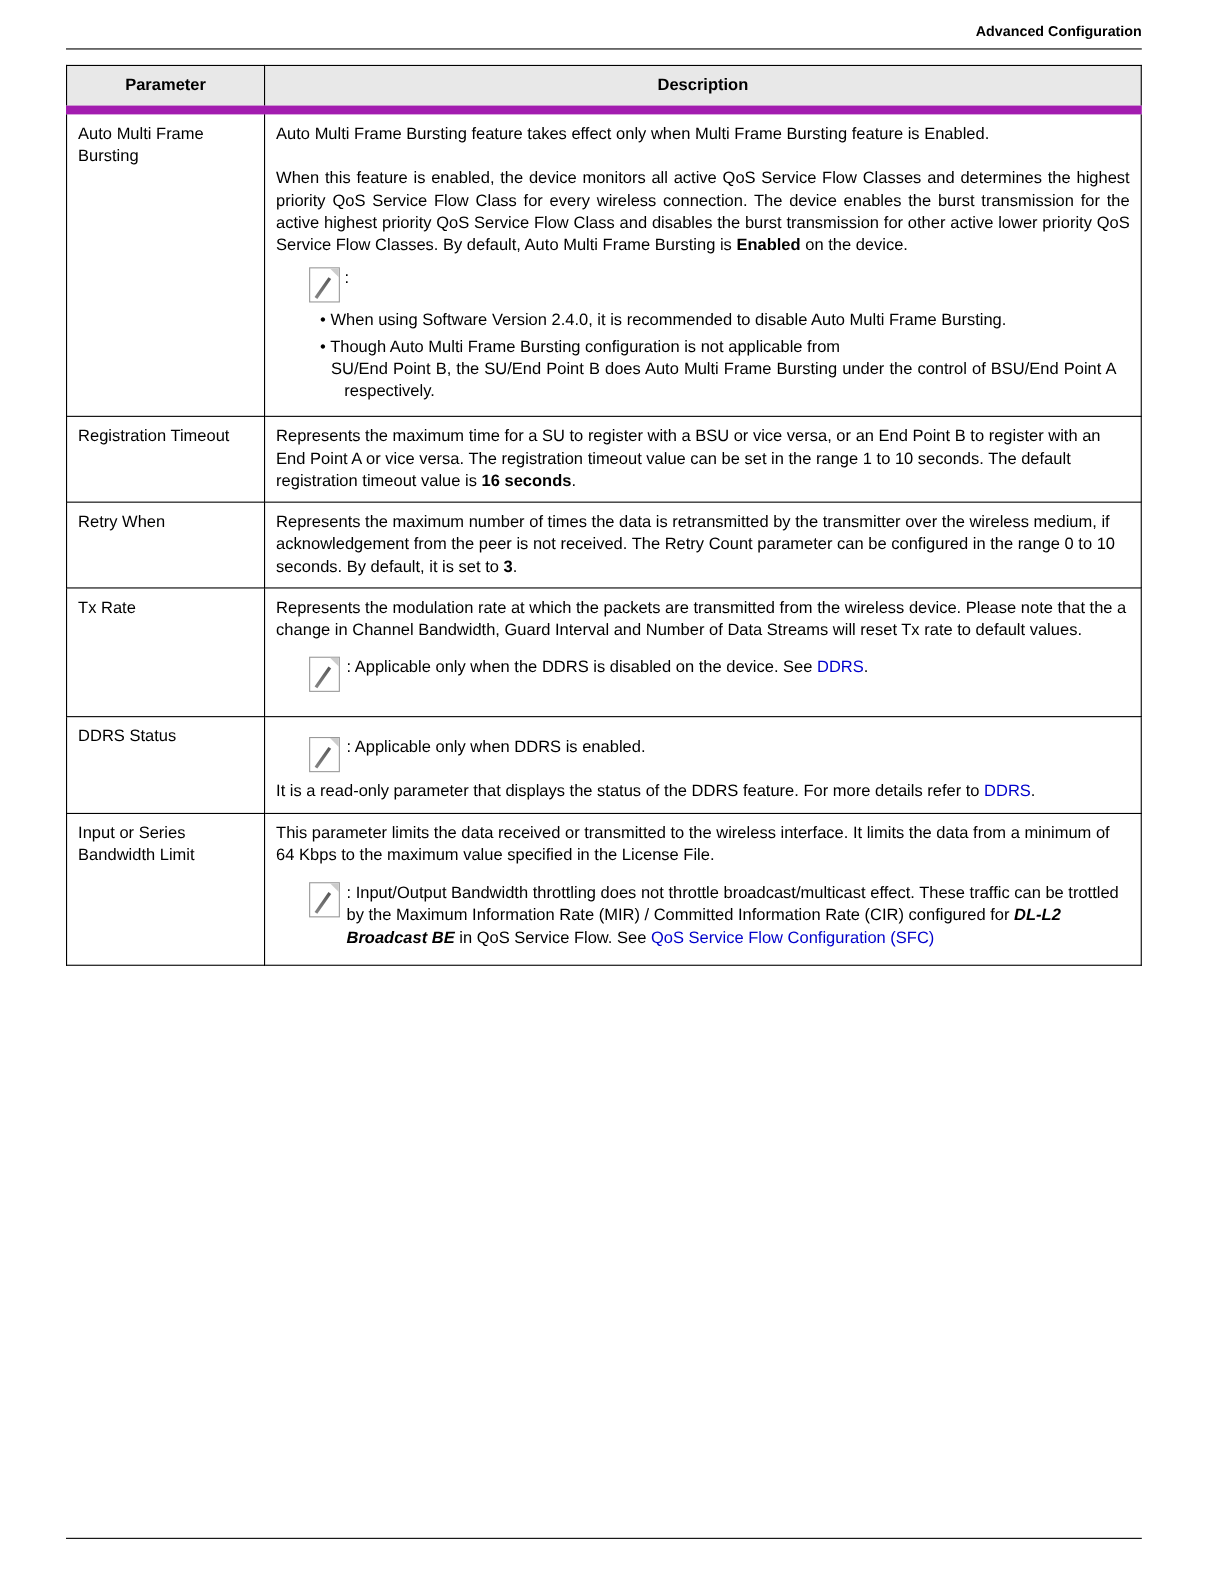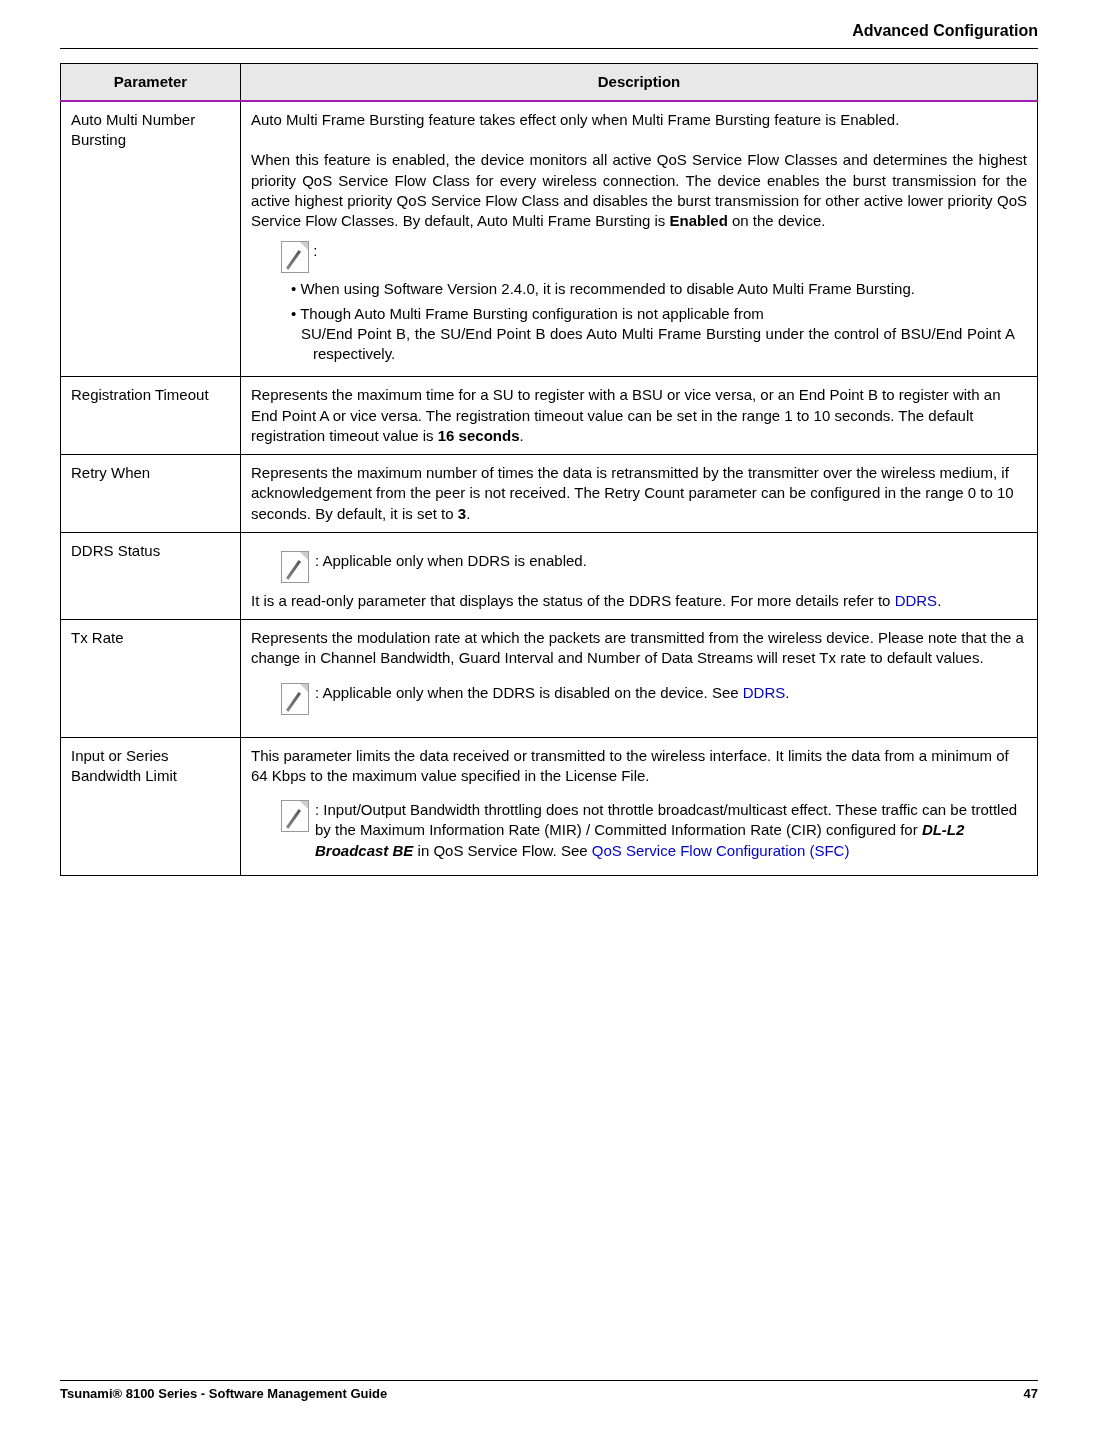--- a/index.html
+++ b/index.html
@@ -10,21 +10,21 @@
     margin: 0;
     padding: 20px 60px 20px 60px;
     width: 1098px;
     min-height: 1433px;
     position: relative;
     color: #000;
   }
   .section-title {
     text-align: right;
     font-weight: bold;
-    font-size: 16px;
+    font-size: 13px;
     margin-bottom: 6px;
   }
   .top-rule {
     border: none;
     border-top: 1.5px solid #000;
     margin: 0 0 14px 0;
   }
   table.params {
     border-collapse: collapse;
     width: 100%;
@@ -33,21 +33,21 @@
     border: 1px solid #000;
     padding: 8px 10px;
     vertical-align: top;
     text-align: left;
   }
   table.params th {
     background: #e8e8e8;
     font-weight: bold;
     text-align: center;
   }
-  table.params thead tr { border-bottom: 2px solid #a21caf; }
+  table.params thead tr { border-bottom: 8px solid #a21caf; }
   .justify { text-align: justify; }
   .note-block {
     display: block;
     margin: 10px 0 6px 30px;
   }
   .note-icon {
     display: inline-block;
     width: 28px; height: 32px;
     border: 1px solid #999;
     position: relative;
@@ -104,21 +104,21 @@
 
 <table class="params">
   <thead>
     <tr>
       <th style="width:180px">Parameter</th>
       <th>Description</th>
     </tr>
   </thead>
   <tbody>
     <tr>
-      <td>Auto Multi Number Bursting</td>
+      <td>Auto Multi Frame Bursting</td>
       <td>
         <div>Auto Multi Frame Bursting feature takes effect only when Multi Frame Bursting feature is Enabled.</div>
         <br>
         <div class="justify">
           <span>When this feature is enabled, the device monitors all active QoS Service Flow Classes and determines the highest priority QoS Service Flow Class for every wireless connection. The device enables the burst transmission for the active highest priority QoS Service Flow Class and disables the burst transmission for other active lower priority QoS Service Flow Classes. By default, Auto Multi Frame Bursting is </span><b>Enabled</b><span> on the device.</span>
         </div>
         <div class="note-block">
           <span class="note-icon"></span>
           <span>:</span>
         </div>
@@ -137,57 +137,53 @@
         <span>Represents the maximum time for a SU to register with a BSU or vice versa, or an End Point B to register with an End Point A or vice versa. The registration timeout value can be set in the range 1 to 10 seconds. The default registration timeout value is </span><b>16 seconds</b><span>.</span>
       </td>
     </tr>
     <tr>
       <td>Retry When</td>
       <td>
         <span>Represents the maximum number of times the data is retransmitted by the transmitter over the wireless medium, if acknowledgement from the peer is not received. The Retry Count parameter can be configured in the range 0 to 10 seconds. By default, it is set to </span><b>3</b><span>.</span>
       </td>
     </tr>
     <tr>
+      <td>Tx Rate</td>
+      <td>
+        <div>Represents the modulation rate at which the packets are transmitted from the wireless device. Please note that the a change in Channel Bandwidth, Guard Interval and Number of Data Streams will reset Tx rate to default values.</div>
+        <div class="note-row" style="margin-top:14px; margin-bottom:14px">
+          <span class="note-icon"></span>
+          <span class="note-text">
+            <span>: Applicable only when the DDRS is disabled on the device. See </span><span class="link">DDRS</span><span>.</span>
+          </span>
+        </div>
+      </td>
+    </tr>
+    <tr>
       <td>DDRS Status</td>
       <td>
         <div class="note-row">
           <span class="note-icon"></span>
           <span class="note-text">: Applicable only when DDRS is enabled.</span>
         </div>
         <div class="justify" style="margin-top:8px">
           <span>It is a read-only parameter that displays the status of the DDRS feature. For more details refer to </span><span class="link">DDRS</span><span>.</span>
-        </div>
-      </td>
-    </tr>
-    <tr>
-      <td>Tx Rate</td>
-      <td>
-        <div>Represents the modulation rate at which the packets are transmitted from the wireless device. Please note that the a change in Channel Bandwidth, Guard Interval and Number of Data Streams will reset Tx rate to default values.</div>
-        <div class="note-row" style="margin-top:14px; margin-bottom:14px">
-          <span class="note-icon"></span>
-          <span class="note-text">
-            <span>: Applicable only when the DDRS is disabled on the device. See </span><span class="link">DDRS</span><span>.</span>
-          </span>
         </div>
       </td>
     </tr>
     <tr>
       <td>Input or Series Bandwidth Limit</td>
       <td>
         <div>This parameter limits the data received or transmitted to the wireless interface. It limits the data from a minimum of 64 Kbps to the maximum value specified in the License File.</div>
         <div class="note-row" style="margin-top:14px">
           <span class="note-icon"></span>
           <span class="note-text">
             <span>: Input/Output Bandwidth throttling does not throttle broadcast/multicast effect. These traffic can be trottled by the Maximum Information Rate (MIR) / Committed Information Rate (CIR) configured for </span><span class="bolditalic">DL-L2 Broadcast BE</span><span> in QoS Service Flow. See </span><span class="link">QoS Service Flow Configuration (SFC)</span>
           </span>
         </div>
       </td>
     </tr>
   </tbody>
 </table>
 
 <div class="footer">
   <hr class="footer-rule">
-  <div class="footer-line">
-    <span>Tsunami® 8100 Series - Software Management Guide</span>
-    <span>47</span>
-  </div>
 </div>
 
 </body></html>

